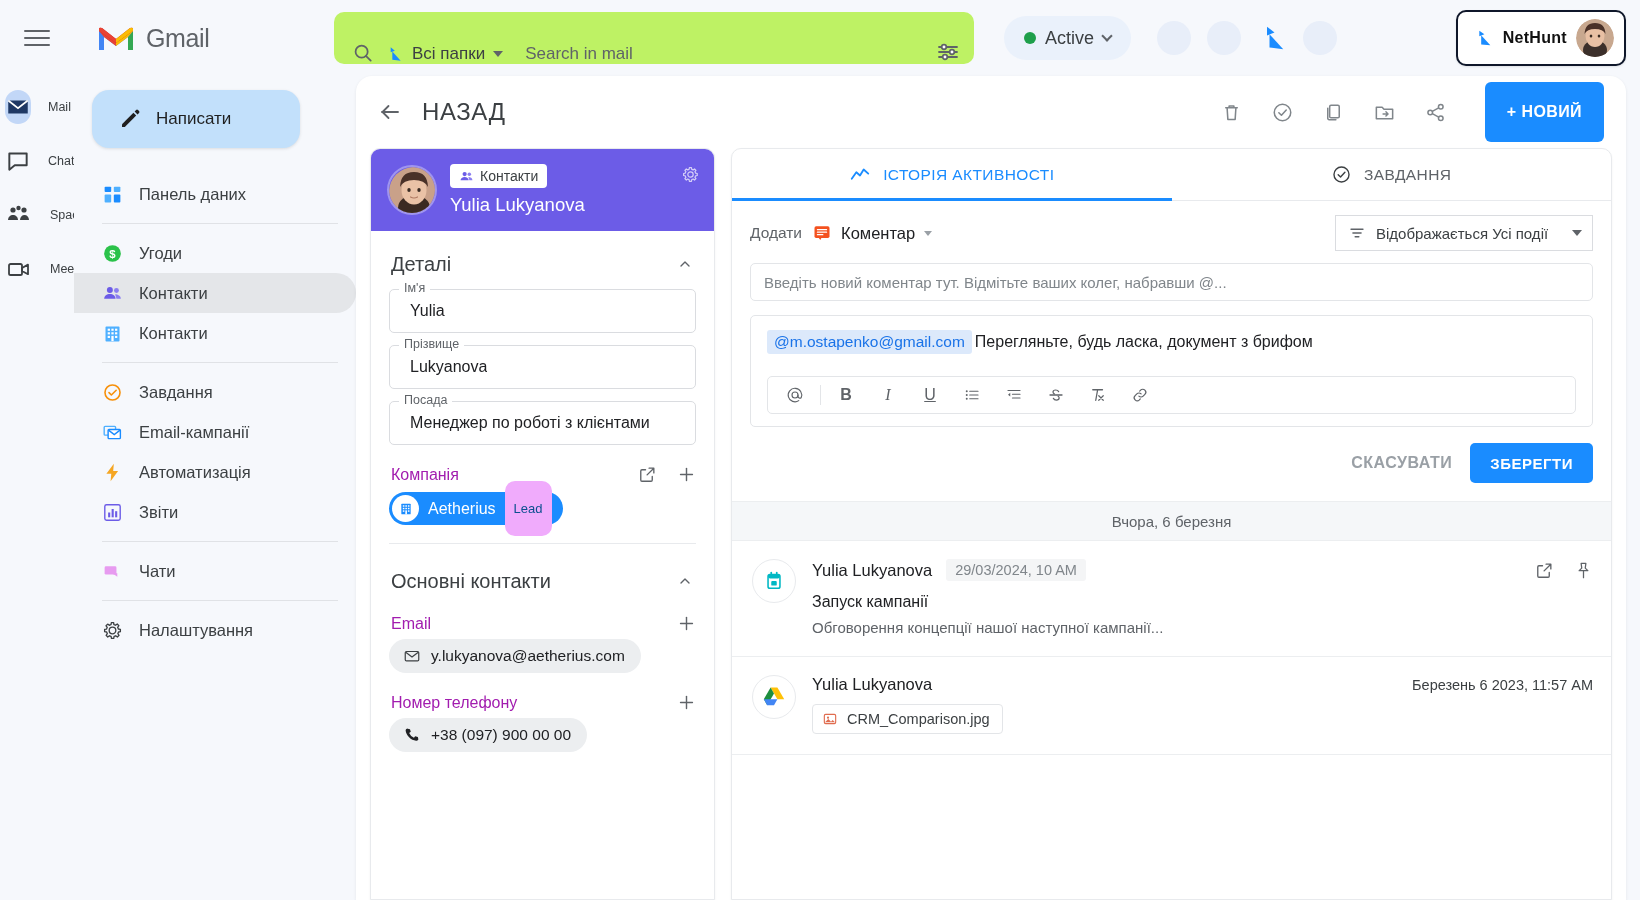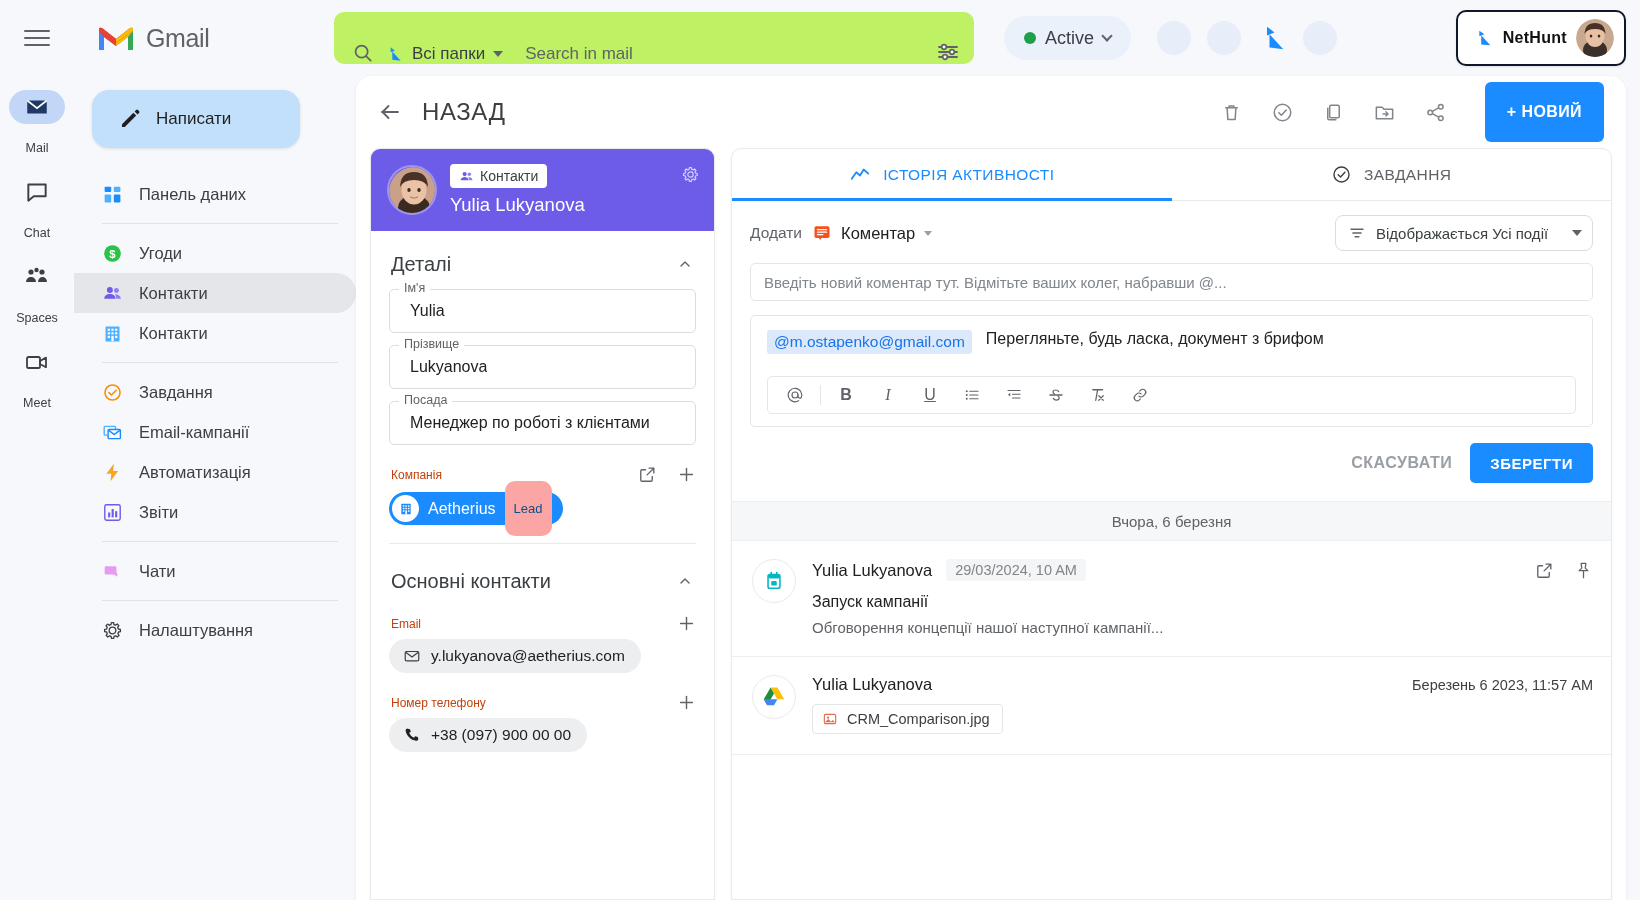--- a/index.html
+++ b/index.html
@@ -50,21 +50,21 @@
     box-shadow: 0 1px 2px rgba(60,64,67,.12); cursor: pointer;
   }
   .nh-word { font-size: 16px; font-weight: bold; letter-spacing: .3px; color: #111; }
   .avatar-sm { width: 38px; height: 38px; border-radius: 50%; overflow: hidden; }
 
   
   .body { flex: 1; display: flex; min-height: 0; }
 
   
   .rail { width: 74px; flex: 0 0 74px; padding-top: 14px; display: flex; flex-direction: column; align-items: center; gap: 20px; background: #f6f8fc; }
-  .rail-item { width: 64px; display: flex; flex-direction: column; align-items: center; gap: 17px; cursor: pointer; }
+  .rail-item { width: 64px; display: flex; flex-direction: row; align-items: center; gap: 17px; cursor: pointer; }
   .rail-icobox { width: 56px; height: 34px; border-radius: 17px; display: flex; align-items: center; justify-content: center; }
   .rail-item.active .rail-icobox { background: #c2d7f7; }
   .rail-label { font-size: 12.5px; color: #3c4043; }
 
   
   .leftnav { width: 282px; flex: 0 0 282px; background: #f6f8fc; padding-top: 14px; }
   .compose {
     margin: 0 0 0 18px; width: 208px; height: 58px; border-radius: 17px; background: #c2e0fb;
     display: flex; align-items: center; gap: 14px; padding-left: 26px; cursor: pointer;
     box-shadow: 0 1px 3px rgba(60,64,67,.15);
@@ -121,31 +121,31 @@
 
   .field { margin: 0 18px 12px 18px; position: relative; }
   .field-box { border: 1px solid #dadce0; border-radius: 5px; height: 44px; display: flex; align-items: center; padding: 0 20px; }
   .field-legend {
     position: absolute; top: -8px; left: 10px; background: #fff; padding: 0 5px;
     font-size: 12.5px; color: #5f6368;
   }
   .field-value { font-size: 16px; color: #202124; white-space: nowrap; overflow: hidden; text-overflow: ellipsis; }
 
   .sub-label-row { display: flex; align-items: center; padding: 8px 18px 6px 20px; }
-  .sub-label { font-size: 12px; color: #c2410c; }
+  .sub-label { font-size: 16px; color: #a21caf; }
   .sub-actions { margin-left: auto; display: flex; align-items: center; gap: 20px; }
   .ico-btn { cursor: pointer; display: flex; }
 
   .company-chip {
     margin: 2px 18px 14px 18px; height: 33px; background: #1a8cff; border-radius: 17px;
     display: inline-flex; align-items: center; gap: 9px; padding: 0 11px 0 3px; cursor: pointer;
   }
   .chip-ico { width: 27px; height: 27px; border-radius: 50%; background: #fff; display: flex; align-items: center; justify-content: center; }
   .chip-name { color: #fff; font-size: 16px; }
-  .chip-tag { background: #fca5a5; color: #0b4f8f; font-size: 13px; border-radius: 10px; padding: 20px 9px; }
+  .chip-tag { background: #f0abfc; color: #0b4f8f; font-size: 13px; border-radius: 10px; padding: 20px 9px; }
 
   .divider { height: 1px; background: #e8eaed; margin: 4px 18px; }
 
   .pill {
     margin: 0 18px 12px 18px; height: 34px; background: #eceef0; border-radius: 17px;
     display: inline-flex; align-items: center; gap: 10px; padding: 0 16px 0 14px; cursor: pointer;
   }
   .pill-text { font-size: 15.5px; color: #202124; }
 
   
@@ -159,31 +159,31 @@
   .tab.active { color: #1a8cff; }
   .tab.active:after { content: ""; position: absolute; left: 0; right: 0; bottom: -1px; height: 3px; background: #1a8cff; }
 
   .composer-area { padding: 14px 18px 0 18px; }
   .composer-top { display: flex; align-items: center; }
   .add-label { font-size: 15.5px; color: #5f6368; margin-right: 10px; }
   .cmt-type { display: flex; align-items: center; gap: 9px; cursor: pointer; }
   .cmt-type-text { font-size: 16.5px; color: #202124; }
   .caret-sm { width: 0; height: 0; border-left: 4.5px solid transparent; border-right: 4.5px solid transparent; border-top: 5.5px solid #9aa0a6; }
   .filter-select {
-    margin-left: auto; height: 36px; border: 1px solid #dadce0; border-radius: 8px; min-width: 258px;
+    margin-left: auto; height: 36px; border: 1px solid #dadce0; border-radius: 0; min-width: 258px;
     display: flex; align-items: center; gap: 10px; padding: 0 10px 0 12px; cursor: pointer;
   }
   .filter-text { font-size: 15px; color: #3c4043; }
   .filter-caret { margin-left: auto; width: 0; height: 0; border-left: 5px solid transparent; border-right: 5px solid transparent; border-top: 6px solid #5f6368; }
 
   .cmt-input { margin-top: 12px; border: 1px solid #e3e5e8; border-radius: 5px; height: 38px; display: flex; align-items: center; padding: 0 13px; }
   .cmt-placeholder { font-size: 15px; color: #80868b; }
 
   .cmt-box { margin-top: 14px; border: 1px solid #e3e5e8; border-radius: 5px; padding: 14px 16px 12px 16px; }
-  .cmt-line { display: flex; align-items: flex-start; gap: 14px; }
+  .cmt-line { display: flex; align-items: center; gap: 3px; }
   .mention { background: #dce9fb; color: #1a73e8; font-size: 15.5px; border-radius: 3px; padding: 3px 7px; cursor: pointer; }
   .cmt-text { font-size: 16px; color: #202124; }
   .fmt-bar {
     margin-top: 22px; border: 1px solid #e3e5e8; border-radius: 5px; height: 38px;
     display: flex; align-items: center; padding: 0 6px;
   }
   .fmt-btn { width: 42px; height: 36px; display: flex; align-items: center; justify-content: center; cursor: pointer; color: #5f6368; font-size: 16px; }
   .fmt-sep { width: 1px; height: 20px; background: #e3e5e8; margin: 0 4px; }
 
   .cmt-actions { display: flex; align-items: center; justify-content: flex-end; gap: 18px; padding: 16px 18px 18px 0; }

